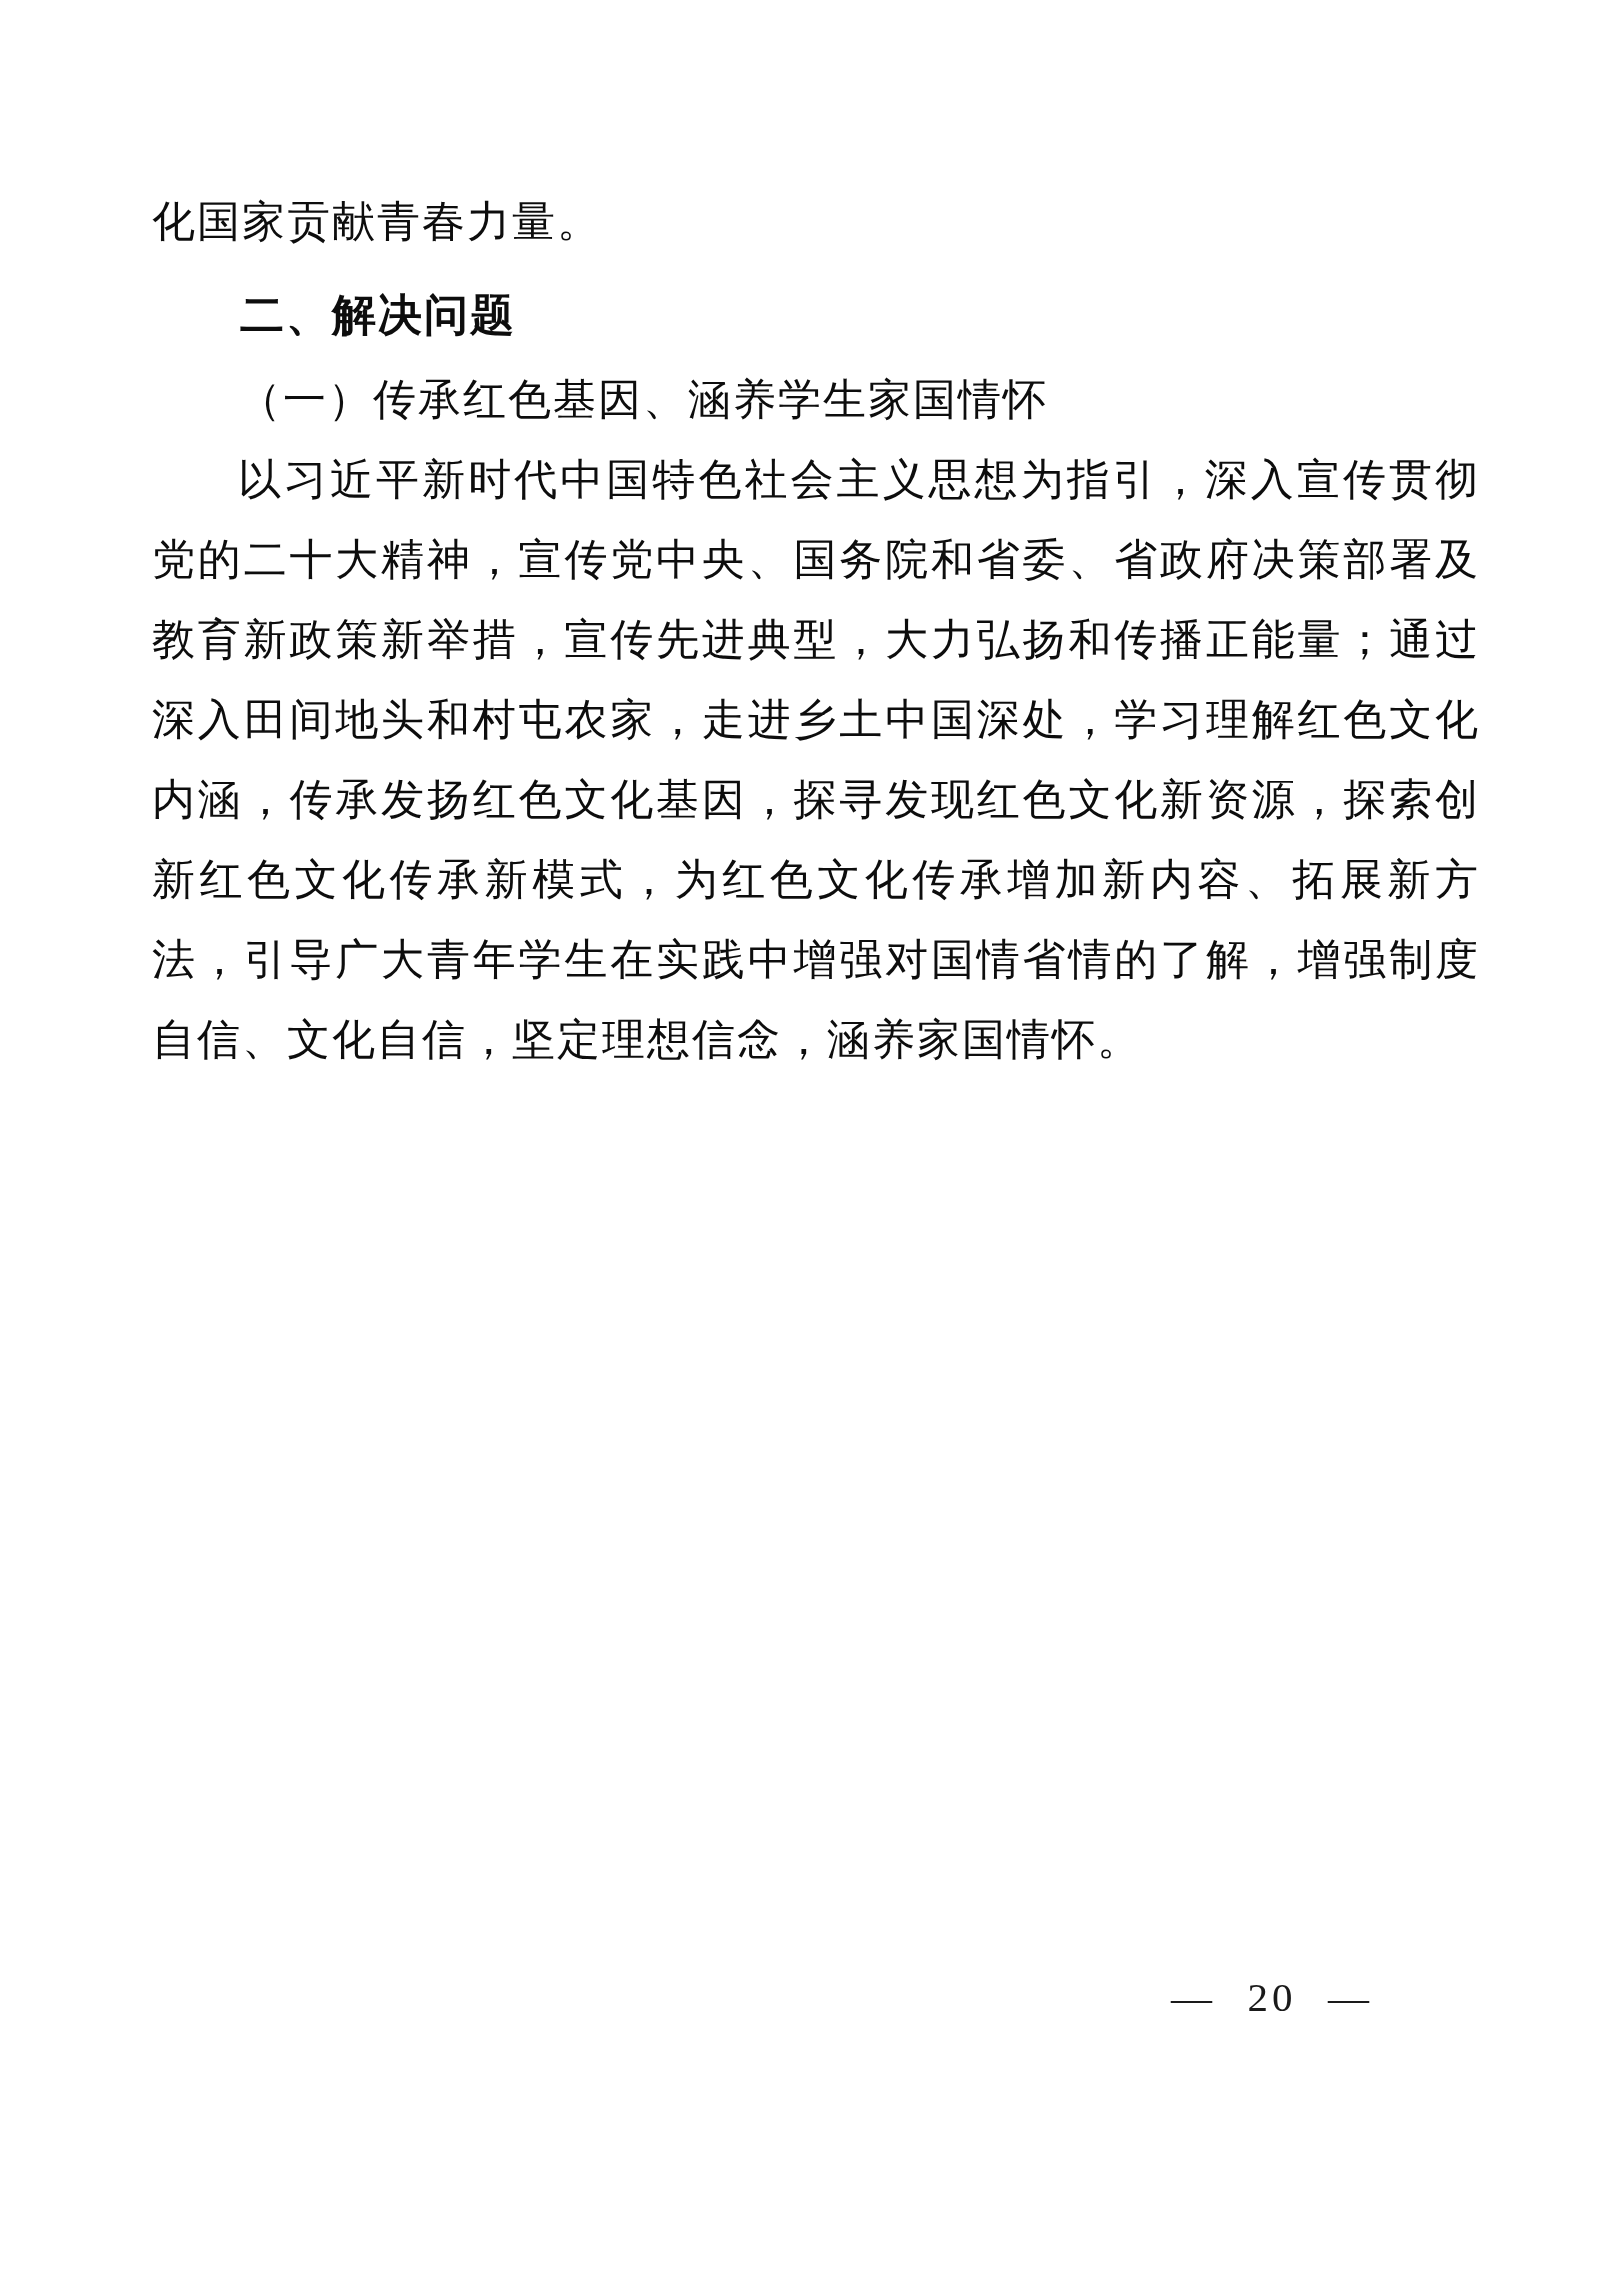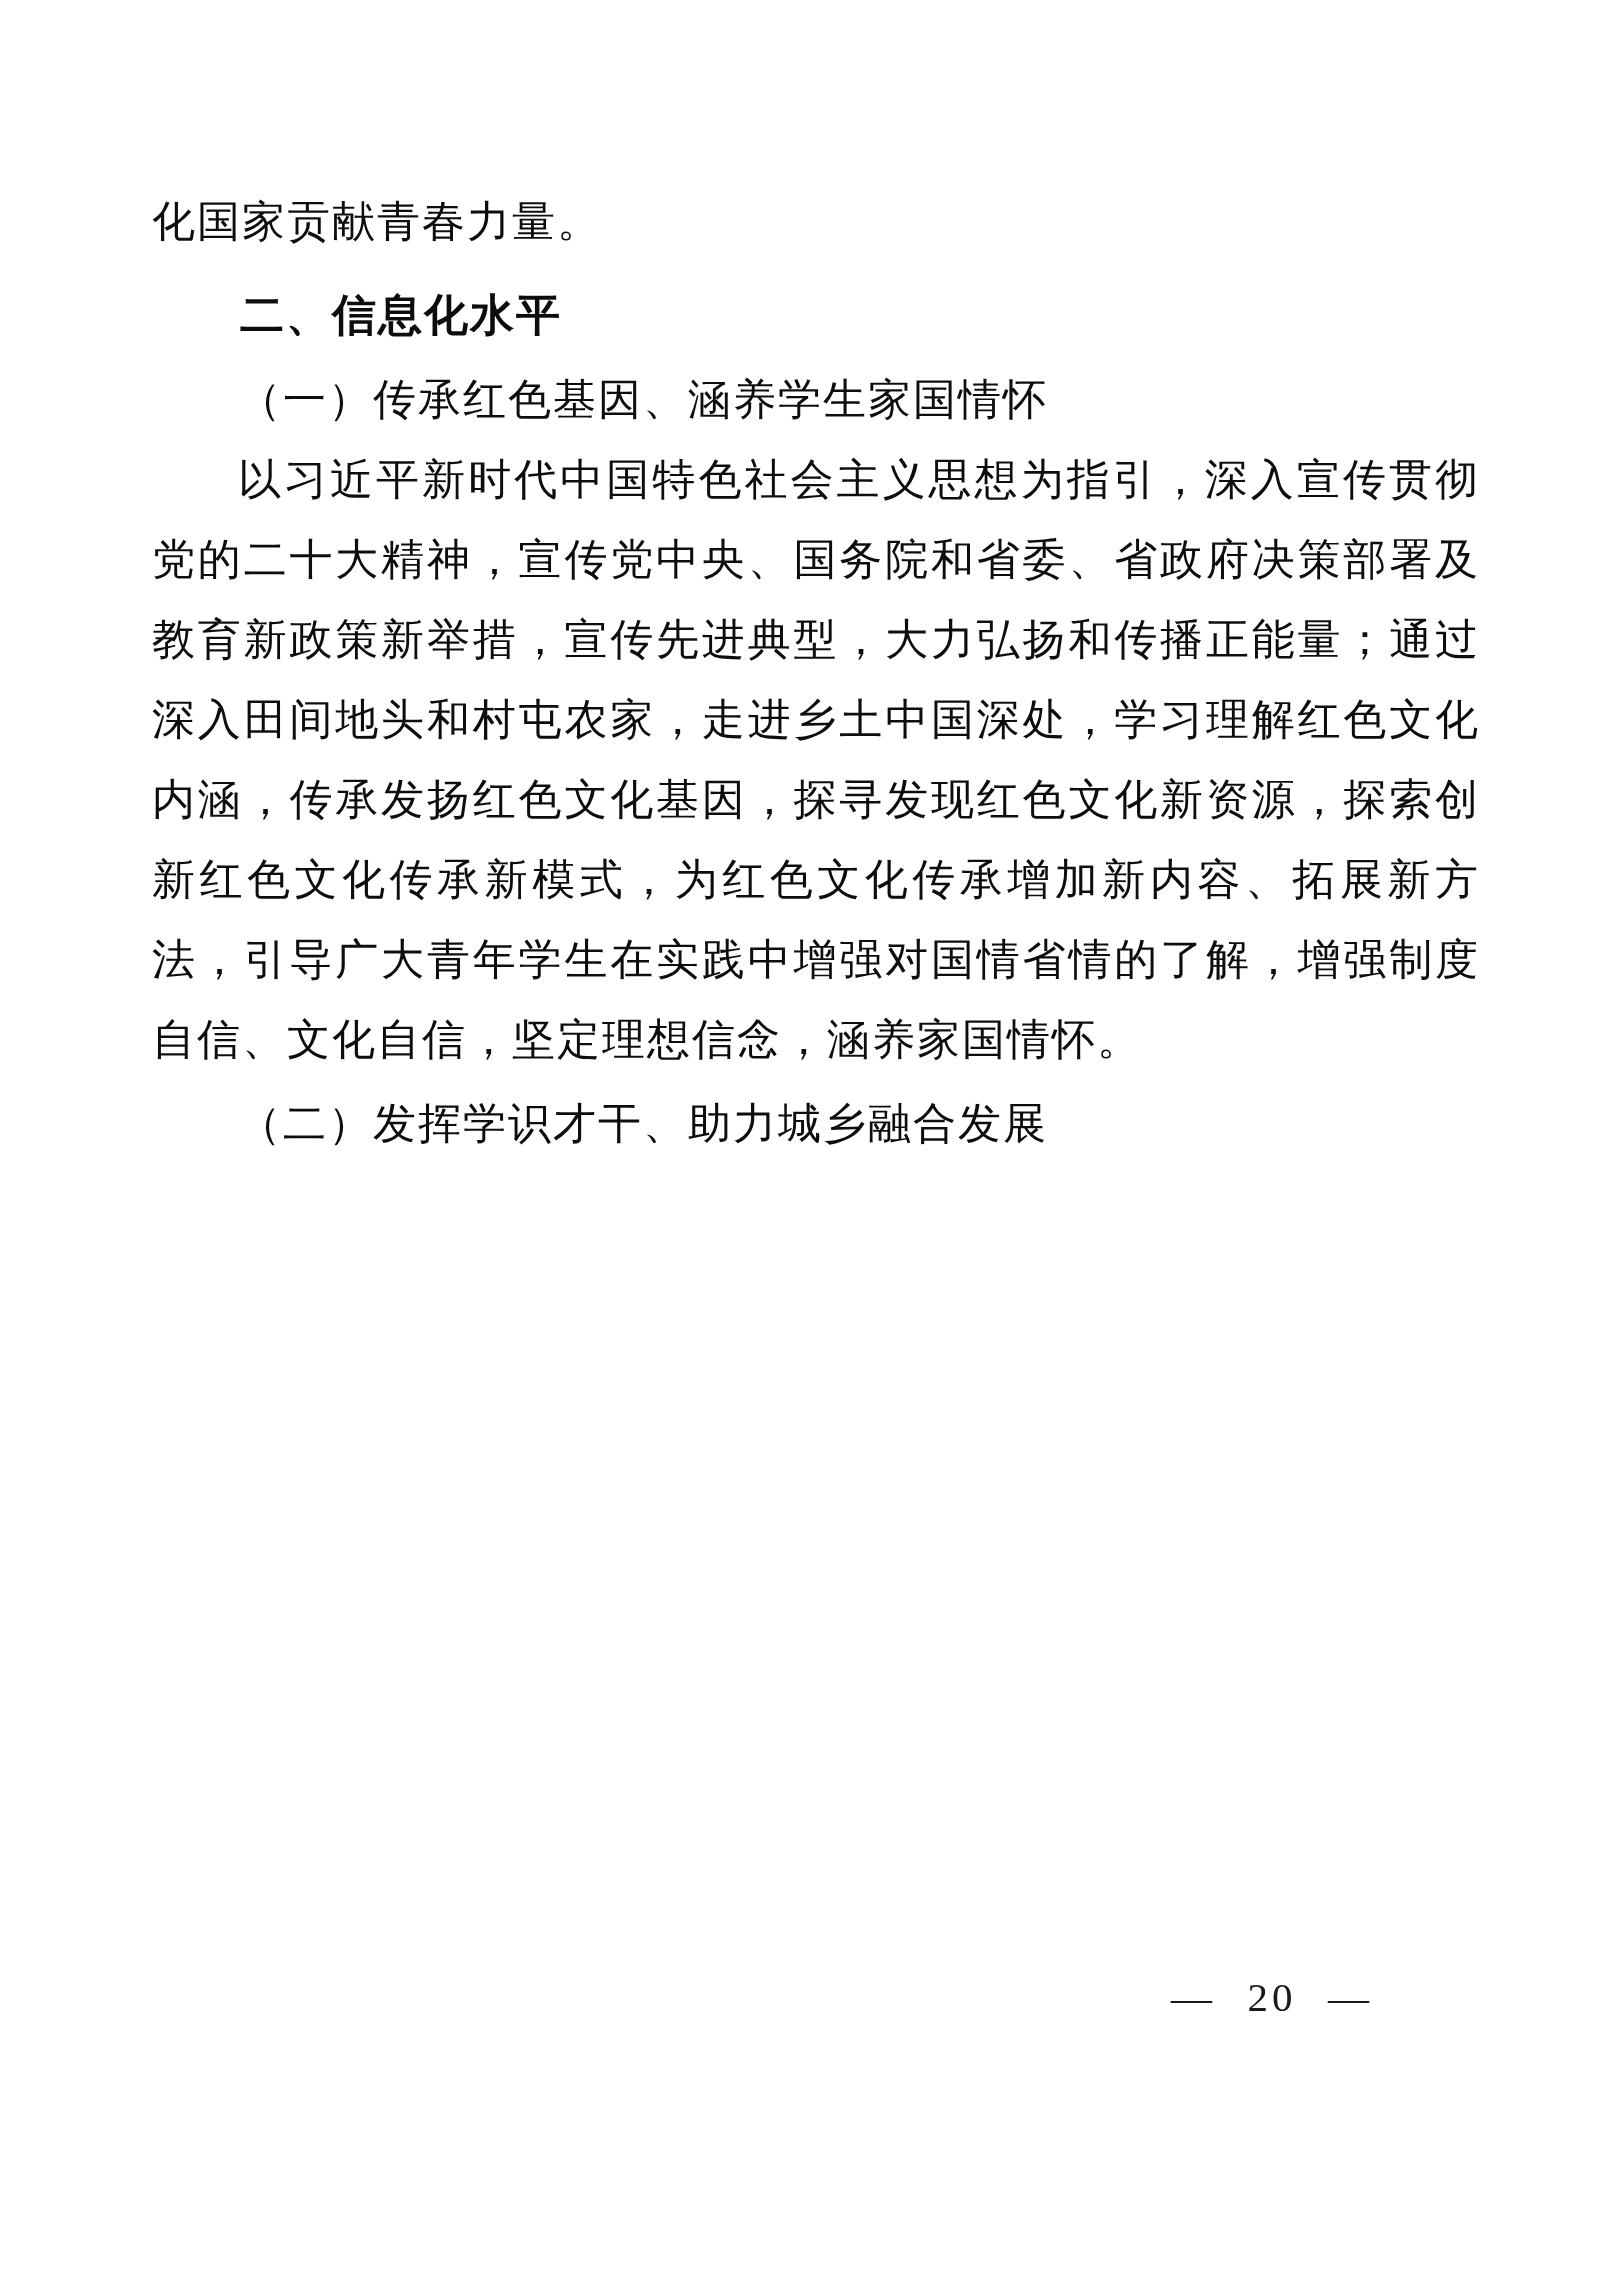--- a/index.html
+++ b/index.html
@@ -70,26 +70,25 @@
   }
 </style>
 </head>
 <body>
 
 <div class="page">
   <div class="content">
 
     <p class="para continuation">化国家贡献青春力量。</p>
 
-    <h2 class="section-heading">二、信息化水平</h2>
+    <h2 class="section-heading">二、解决问题</h2>
 
     <h3 class="sub-heading">（一）传承红色基因、涵养学生家国情怀</h3>
 
     <p class="para indent body-block">以习近平新时代中国特色社会主义思想为指引，深入宣传贯彻党的二十大精神，宣传党中央、国务院和省委、省政府决策部署及教育新政策新举措，宣传先进典型，大力弘扬和传播正能量；通过深入田间地头和村屯农家，走进乡土中国深处，学习理解红色文化内涵，传承发扬红色文化基因，探寻发现红色文化新资源，探索创新红色文化传承新模式，为红色文化传承增加新内容、拓展新方法，引导广大青年学生在实践中增强对国情省情的了解，增强制度自信、文化自信，坚定理想信念，涵养家国情怀。</p>
 
-    <h3 class="sub-heading">（二）发挥学识才干、助力城乡融合发展</h3>
 
 
   </div>
 
   <div class="page-footer">— 20 —</div>
 </div>
 
 
 </body></html>

